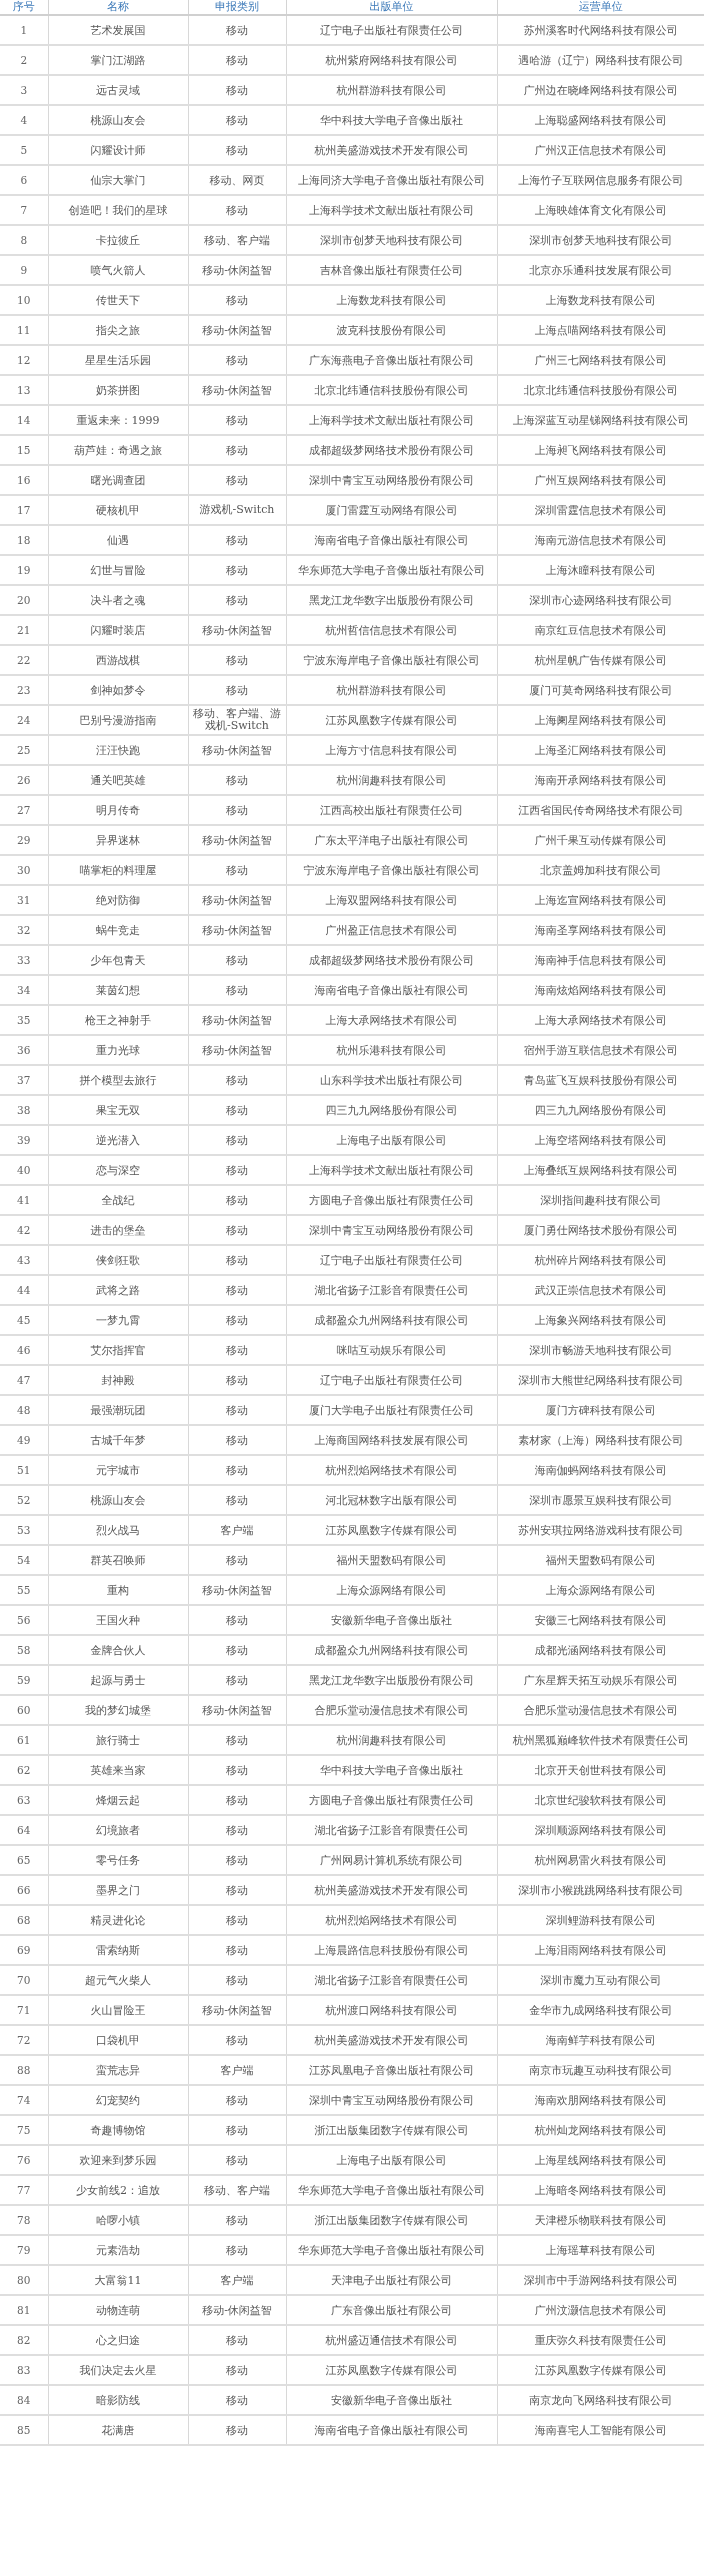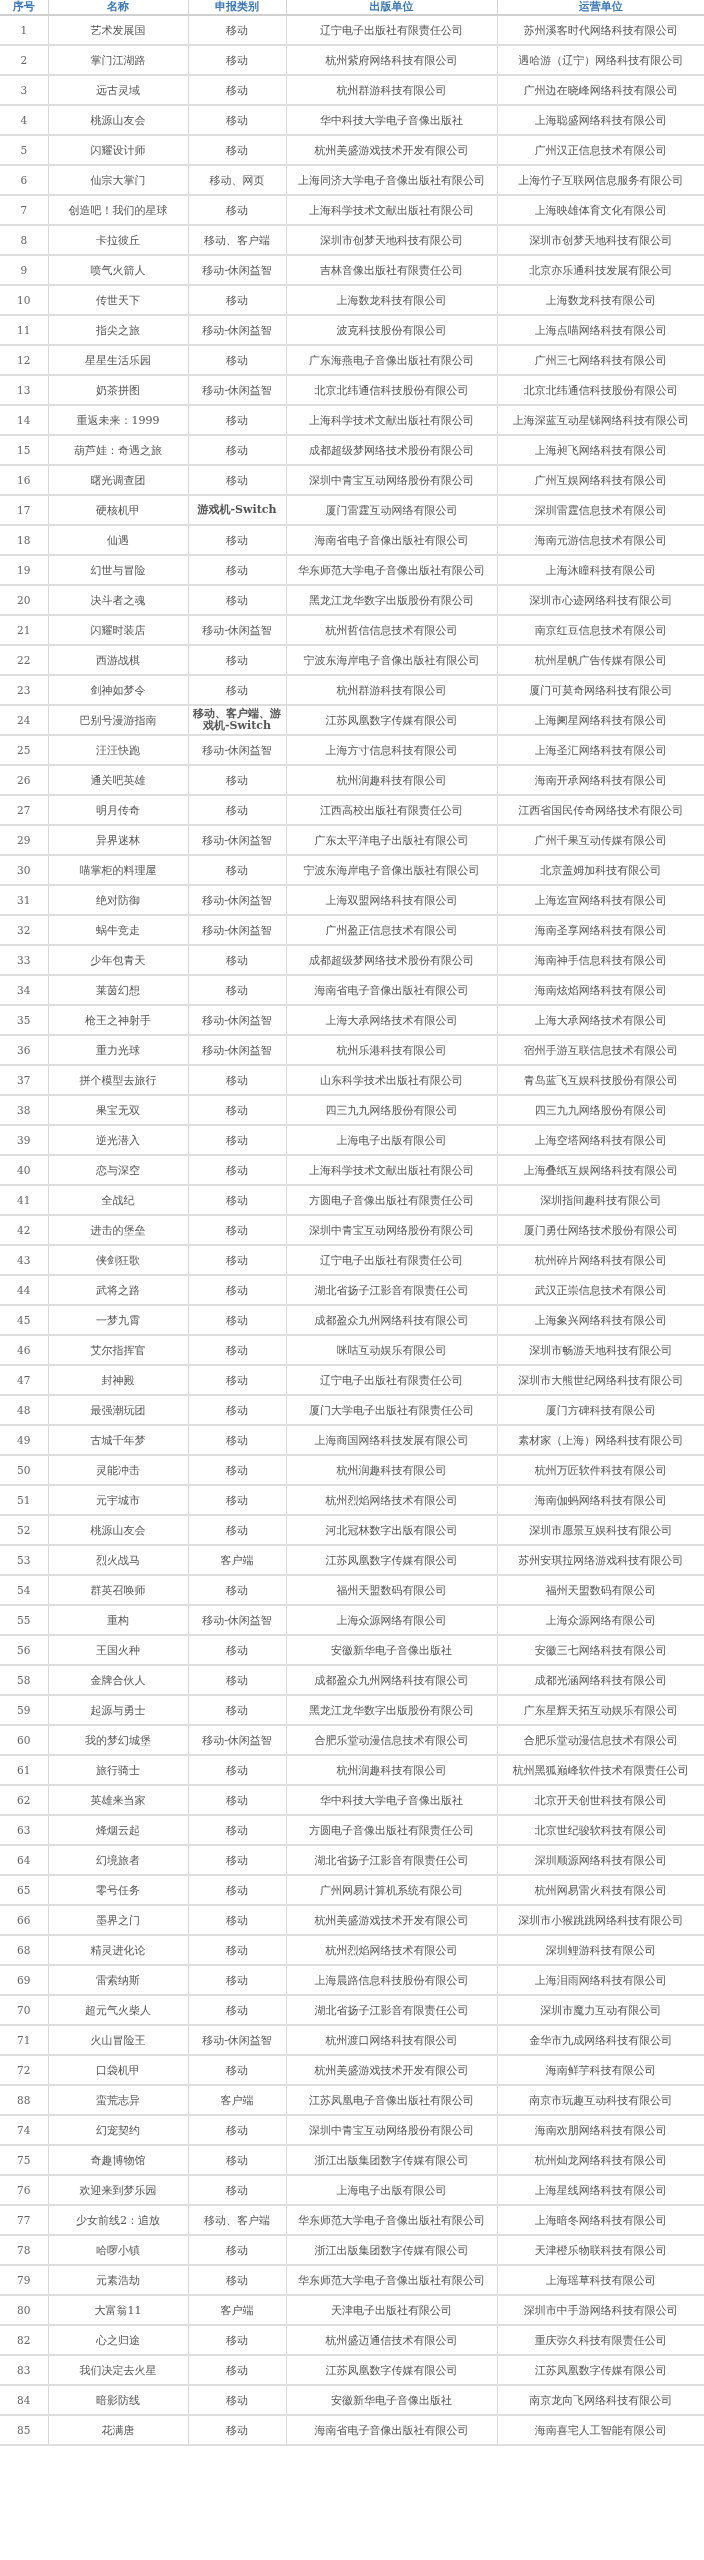--- a/index.html
+++ b/index.html
@@ -4,32 +4,32 @@
 <style>
   html, body { margin: 0; padding: 0; background: #ffffff; }
   body { width: 704px; height: 2560px; overflow: hidden; font-family: "DejaVu Serif", "Liberation Serif", serif; }
   table.t { border-collapse: collapse; width: 704px; table-layout: fixed; }
   table.t col.c0 { width: 48px; }
   table.t col.c1 { width: 140px; }
   table.t col.c2 { width: 98px; }
   table.t col.c3 { width: 211px; }
   table.t col.c4 { width: 207px; }
   table.t th {
-    height: 14px; padding: 0; font-size: 11px; font-weight: bold;
+    height: 14px; padding: 0; font-size: 11px; font-weight: normal;
     color: #3a78b8; text-align: center; line-height: 14px;
     border-left: 1px solid #d4d4d4; border-right: 1px solid #d4d4d4;
     border-bottom: 2px solid #d0d0d0; white-space: nowrap; overflow: hidden;
   }
   table.t td {
     height: 28px; padding: 0 1px; font-size: 11px; color: #555555;
     text-align: center; vertical-align: middle; line-height: 13px;
     border: 1px solid #d8d8d8; border-bottom: 2px solid #dedede;
     white-space: nowrap; overflow: hidden;
   }
-  table.t td.wrap { white-space: normal; line-height: 12px; font-weight: bold; }
+  table.t td.wrap { white-space: normal; line-height: 12px; }
   table.t td.num { color: #666666; font-size: 10.5px; }
   table.t tr:first-child th { border-top: none; }
   table.t th:first-child, table.t td:first-child { border-left: none; }
   table.t th:last-child, table.t td:last-child { border-right: none; }
 </style>
 </head>
 <body>
 
 <table class="t">
   <colgroup>
@@ -379,27 +379,20 @@
         <td>厦门方碑科技有限公司</td>
       </tr>
       <tr>
         <td class="num">49</td>
         <td>古城千年梦</td>
         <td>移动</td>
         <td>上海商国网络科技发展有限公司</td>
         <td>素材家（上海）网络科技有限公司</td>
       </tr>
       <tr>
-        <td class="num">50</td>
-        <td>灵能冲击</td>
-        <td>移动</td>
-        <td>杭州润趣科技有限公司</td>
-        <td>杭州万匠软件科技有限公司</td>
-      </tr>
-      <tr>
         <td class="num">51</td>
         <td>元宇城市</td>
         <td>移动</td>
         <td>杭州烈焰网络技术有限公司</td>
         <td>海南伽蚂网络科技有限公司</td>
       </tr>
       <tr>
         <td class="num">52</td>
         <td>桃源山友会</td>
         <td>移动</td>
@@ -582,20 +575,27 @@
         <td>上海瑶草科技有限公司</td>
       </tr>
       <tr>
         <td class="num">80</td>
         <td>大富翁11</td>
         <td>客户端</td>
         <td>天津电子出版社有限公司</td>
         <td>深圳市中手游网络科技有限公司</td>
       </tr>
       <tr>
+        <td class="num">81</td>
+        <td>动物连萌</td>
+        <td>移动-休闲益智</td>
+        <td>广东音像出版社有限公司</td>
+        <td>广州汶灏信息技术有限公司</td>
+      </tr>
+      <tr>
         <td class="num">82</td>
         <td>心之归途</td>
         <td>移动</td>
         <td>杭州盛迈通信技术有限公司</td>
         <td>重庆弥久科技有限责任公司</td>
       </tr>
       <tr>
         <td class="num">83</td>
         <td>我们决定去火星</td>
         <td>移动</td>

